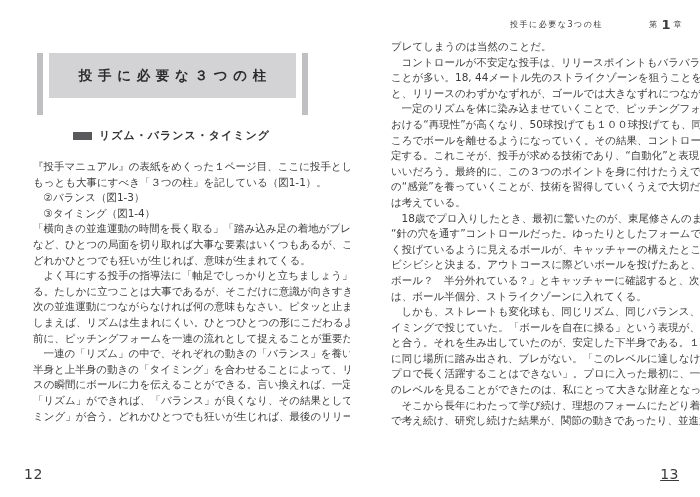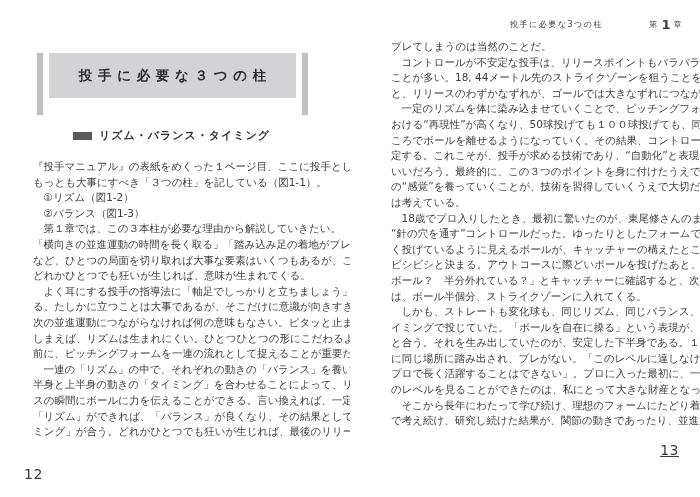--- a/index.html
+++ b/index.html
@@ -49,21 +49,21 @@
     position: absolute; top: 17px; right: 17px;
     display: flex; align-items: center;
     font-size: 8px; letter-spacing: 1.5px; color: #3a3a3c; white-space: nowrap; gap: 34px;
   }
   .chapter-label { margin-left: 12px; display: inline-flex; align-items: center; }
   .chapter-num { font-size: 13px; font-weight: bold; margin: 0 3px; letter-spacing: 0; }
 
   
   .page-number { position: absolute; font-size: 14px; color: #3a3a3c; letter-spacing: 0.5px; }
   .pn-left  { left: 24px;  top: 466px; }
-  .pn-right { right: 21px; top: 442px; text-decoration: underline; }
+  .pn-right { right: 21px; top: 466px; text-decoration: underline; }
 </style>
 </head>
 <body>
 
 <div class="spread">
 
   <div class="page left">
 
     <div class="side-bar bar-l"></div>
     <div class="title-box">
@@ -72,23 +72,22 @@
     <div class="side-bar bar-r"></div>
 
     <div class="section-heading">
       <span class="marker"></span>
       <span class="heading-text">リズム・バランス・タイミング</span>
     </div>
 
     <div class="body-text body-left">
         <div class="text-line">『投手マニュアル』の表紙をめくった１ページ目、ここに投手として</div>
         <div class="text-line">もっとも大事にすべき「３つの柱」を記している（図1-1）。</div>
-        <div class="text-line">　①リズム（図1-2）</div>
         <div class="text-line">　②バランス（図1-3）</div>
-        <div class="text-line">　第１章では、この３本柱が必要な理由から解説していきたい。</div>
+        <div class="text-line">　③タイミング（図1-4）</div>
         <div class="text-line">「横向きの並進運動の時間を長く取る」「踏み込み足の着地がブレない」</div>
         <div class="text-line">など、ひとつの局面を切り取れば大事な要素はいくつもあるが、これら</div>
         <div class="text-line">どれかひとつでも狂いが生じれば、意味が生まれてくる。</div>
         <div class="text-line">　よく耳にする投手の指導法に「軸足でしっかりと立ちましょう」があ</div>
         <div class="text-line">る。たしかに立つことは大事であるが、そこだけに意識が向きすぎて、</div>
         <div class="text-line">次の並進運動につながらなければ何の意味もなさい。ピタッと止まって</div>
         <div class="text-line">しまえば、リズムは生まれにくい。ひとつひとつの形にこだわるよりも</div>
         <div class="text-line">前に、ピッチングフォームを一連の流れとして捉えることが重要だ。</div>
         <div class="text-line">　一連の「リズム」の中で、それぞれの動きの「バランス」を養い、下</div>
         <div class="text-line">半身と上半身の動きの「タイミング」を合わせることによって、リリー</div>

